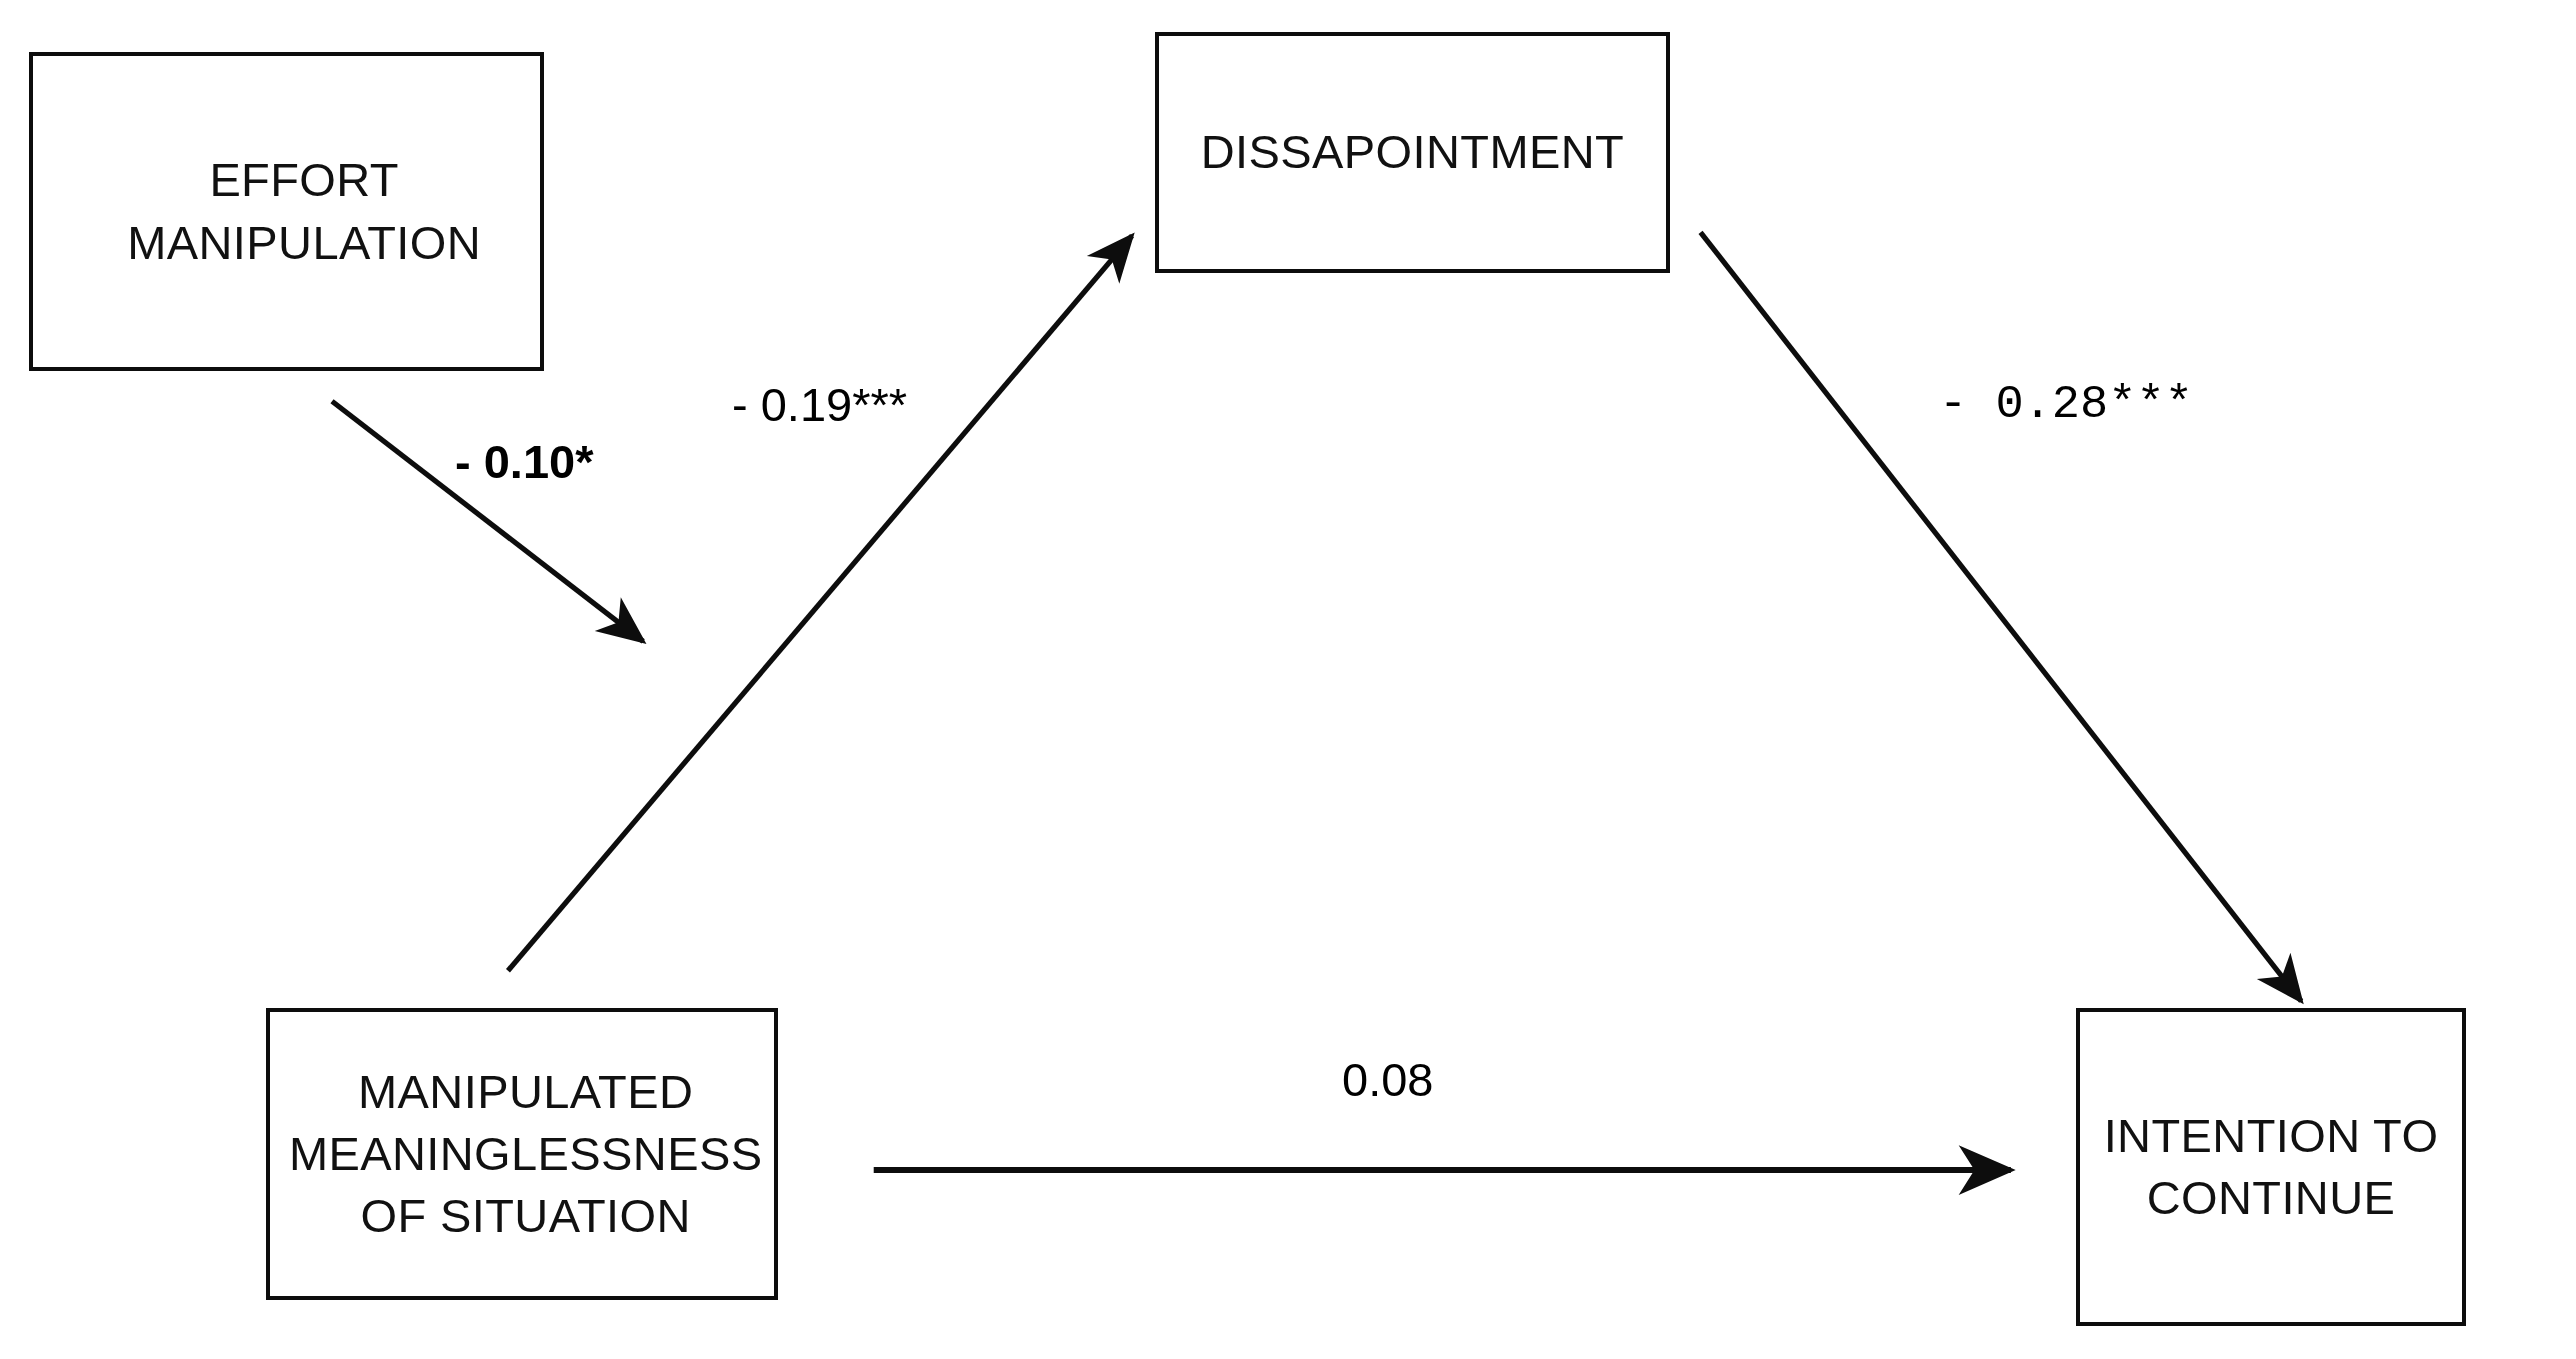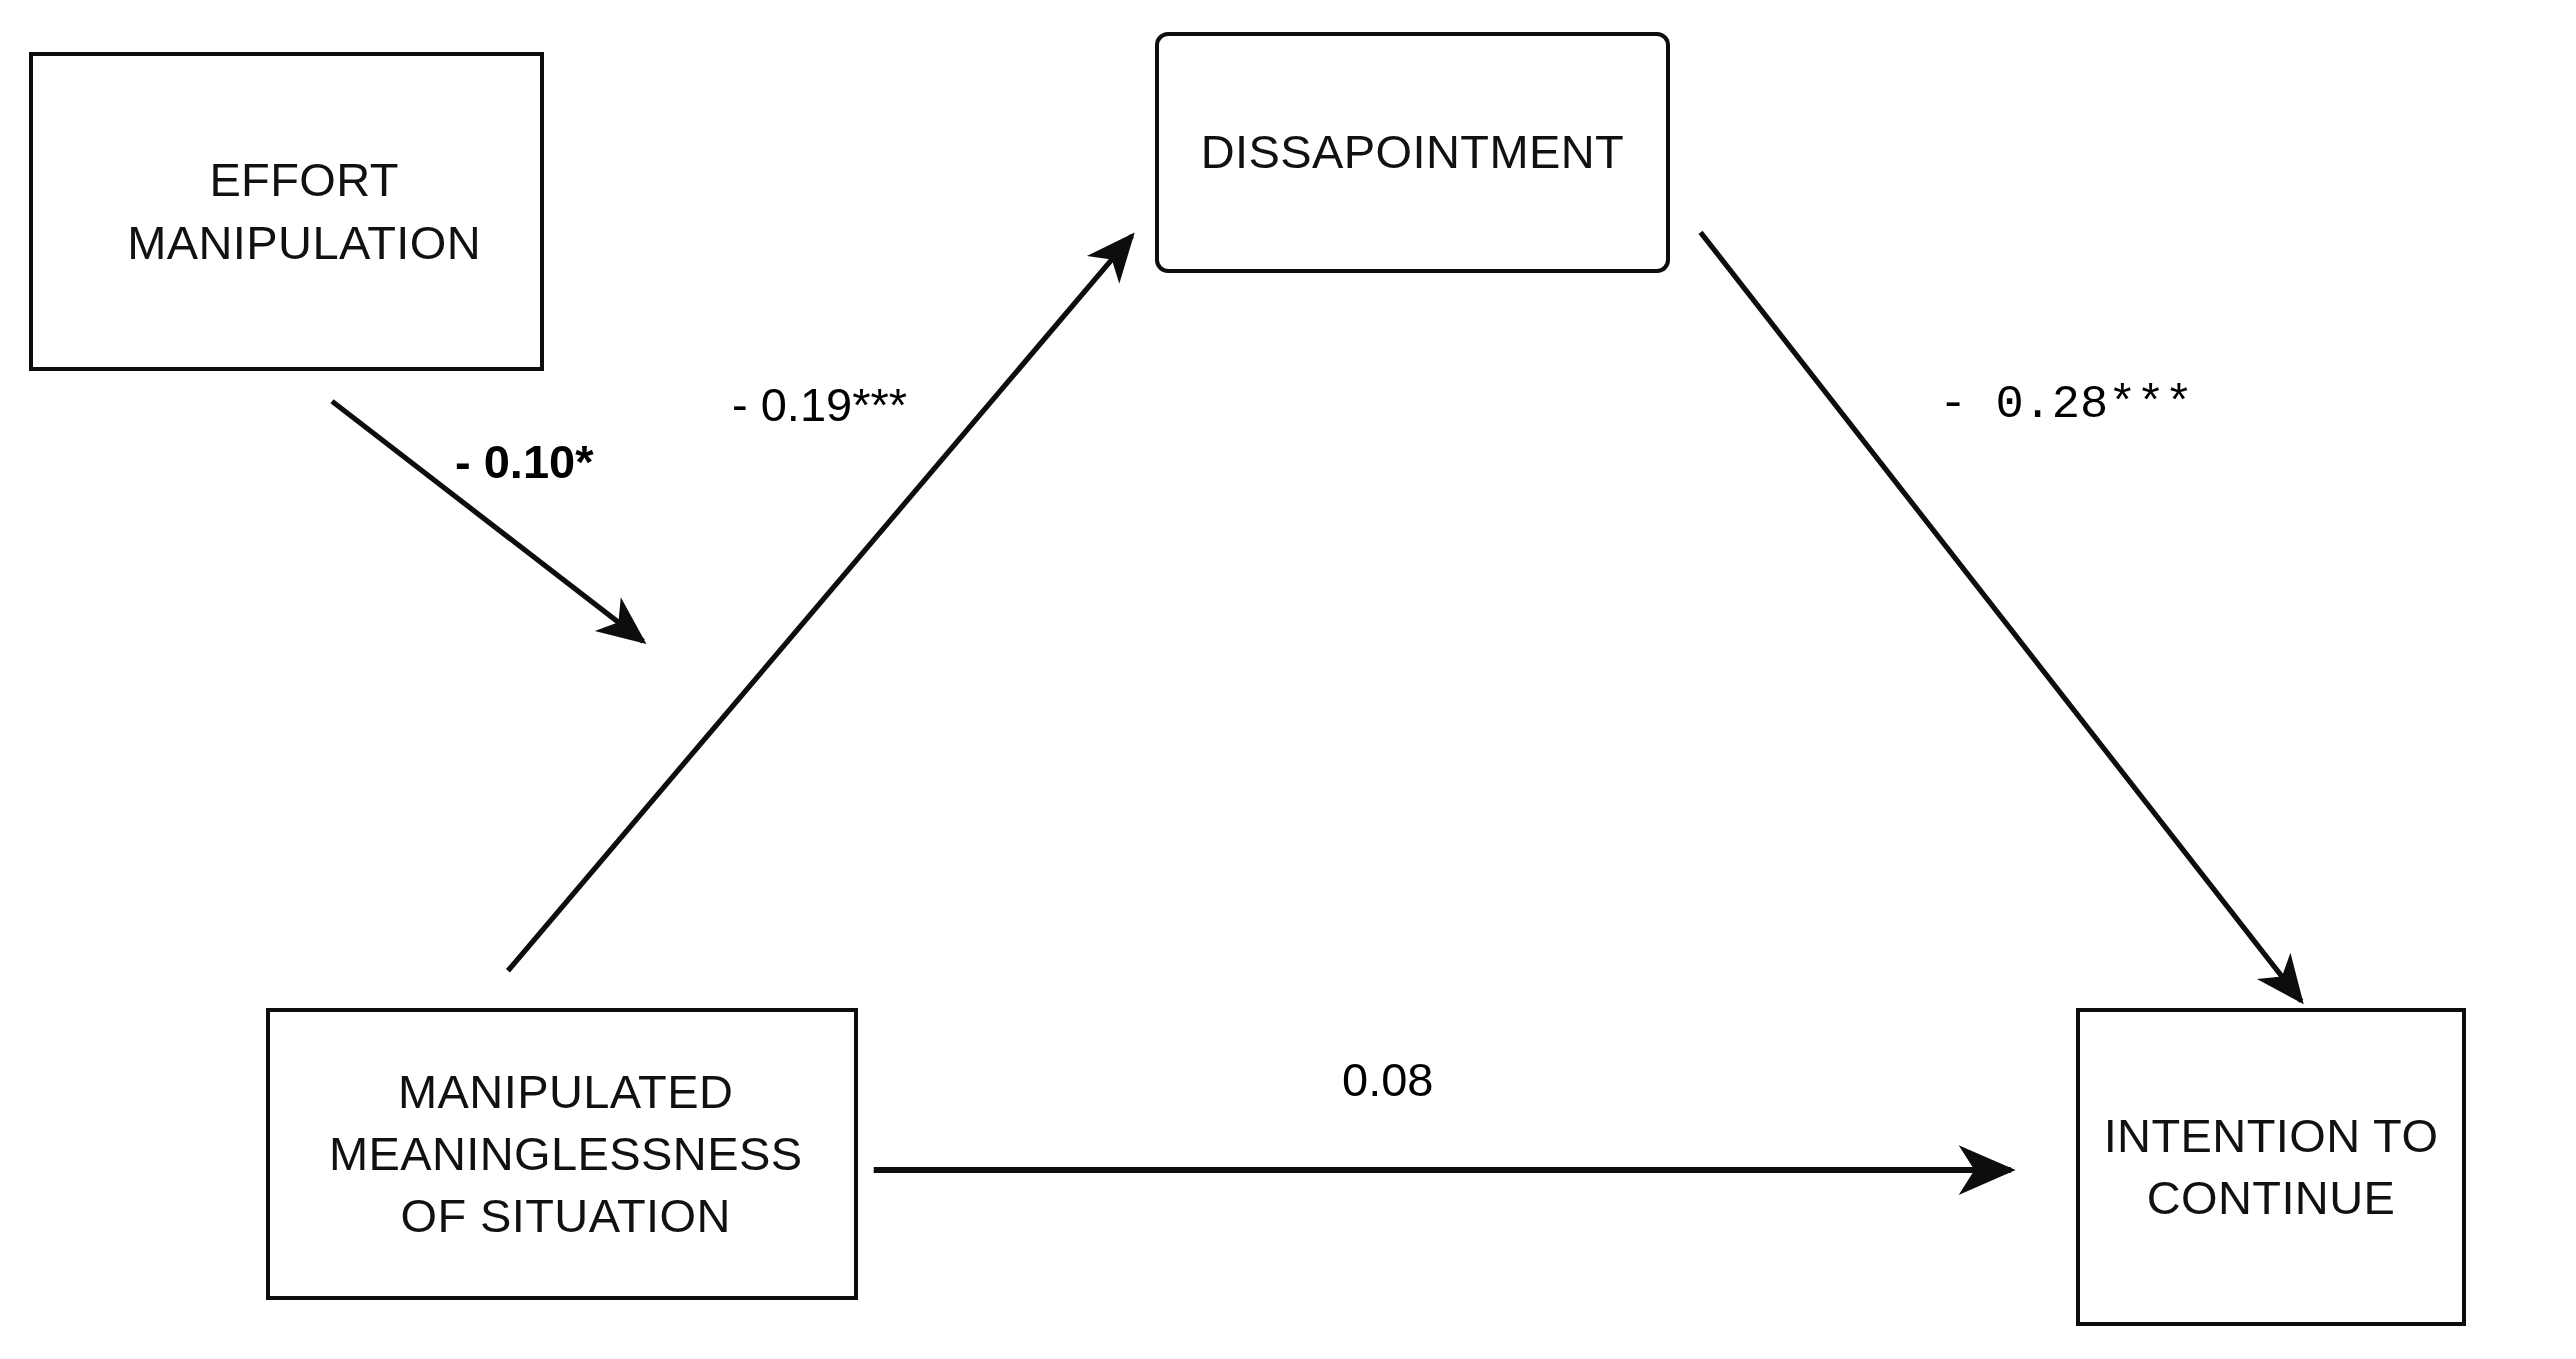--- a/index.html
+++ b/index.html
@@ -31,24 +31,24 @@
     font-size: 47px;
     line-height: 1.32;
     letter-spacing: 0.4px;
     white-space: pre-line;
     padding: 5.2px 8.7px;
   }
   #node-effort {
     left: 29px;   top: 52px;   width: 515px;  height: 319px; padding-left: 44px;
   }
   #node-dissapointment {
-    left: 1155px; top: 32px;   width: 515px;  height: 241px; border-radius: 13px;
+    left: 1155px; top: 32px;   width: 515px;  height: 241px;
   }
   #node-meaninglessness {
-    left: 266px;  top: 1008px; width: 592px;  height: 292px; padding-left: 16px;
+    left: 266px;  top: 1008px; width: 512px;  height: 292px; padding-left: 16px;
   }
   #node-intention {
     left: 2076px; top: 1008px; width: 390px;  height: 318px;
   }
   #edges {
     position: absolute;
     left: 0; top: 0;
     width: 2576px;
     height: 1359px;
     pointer-events: none;

